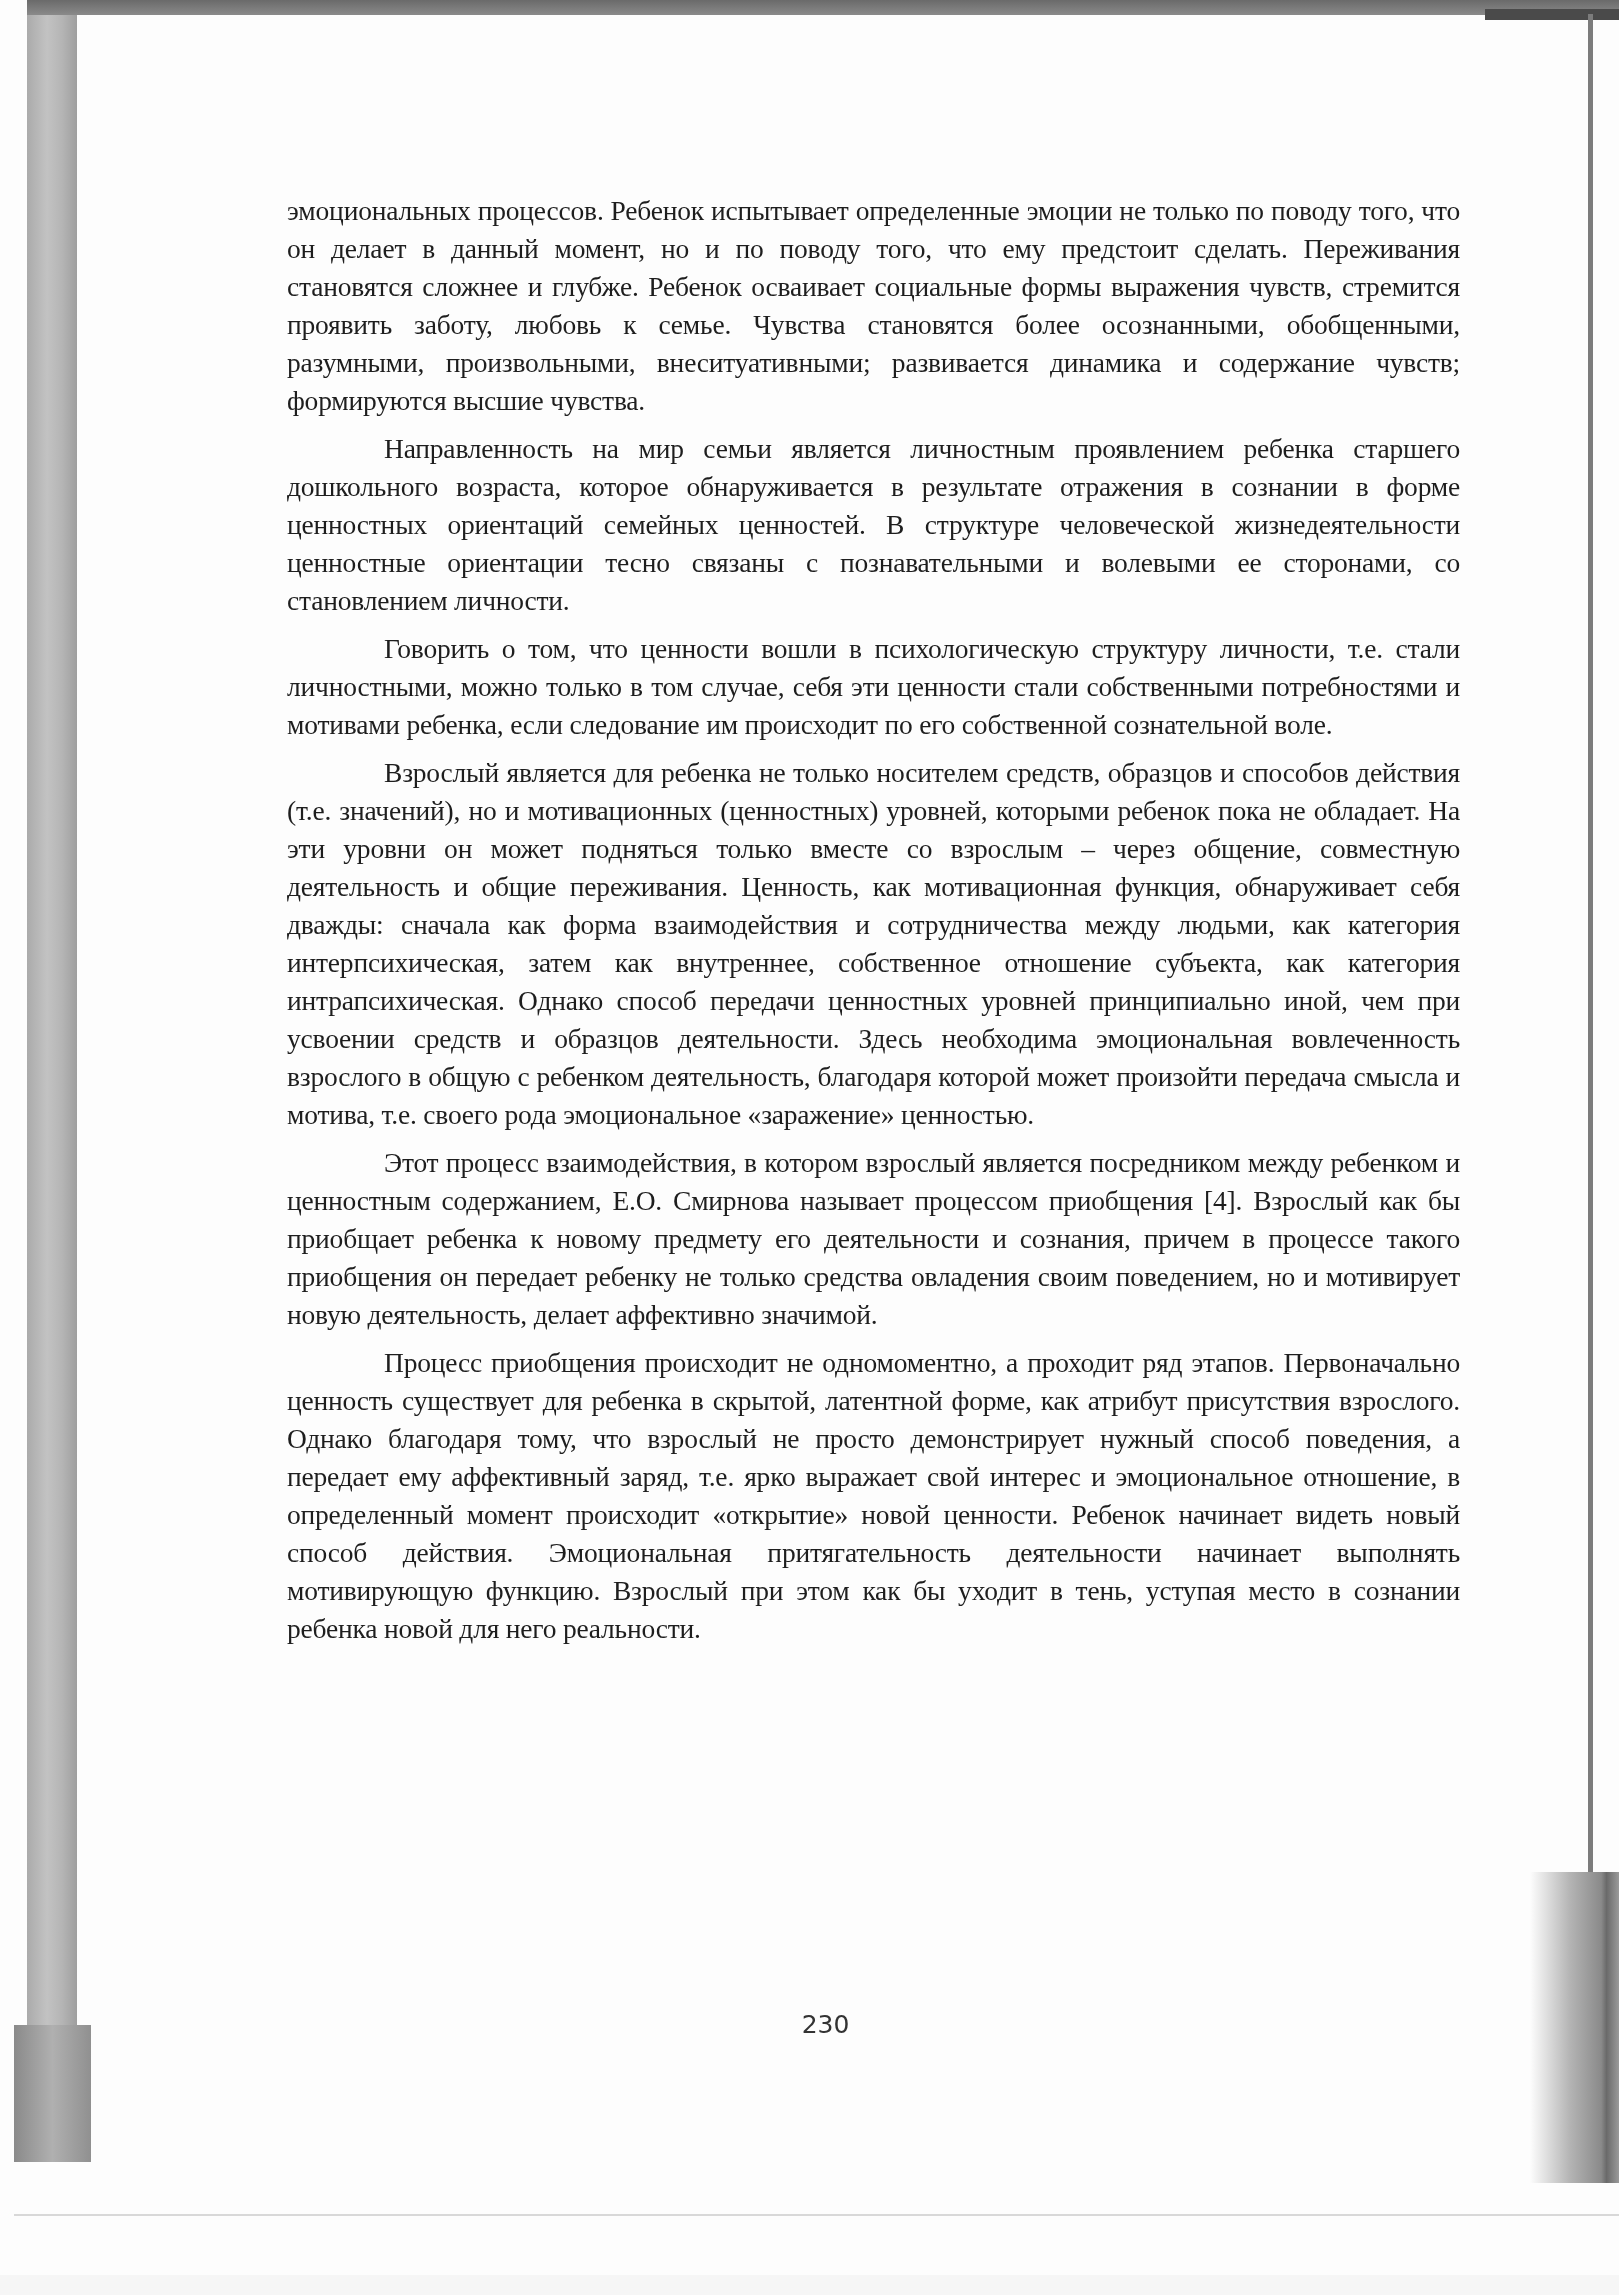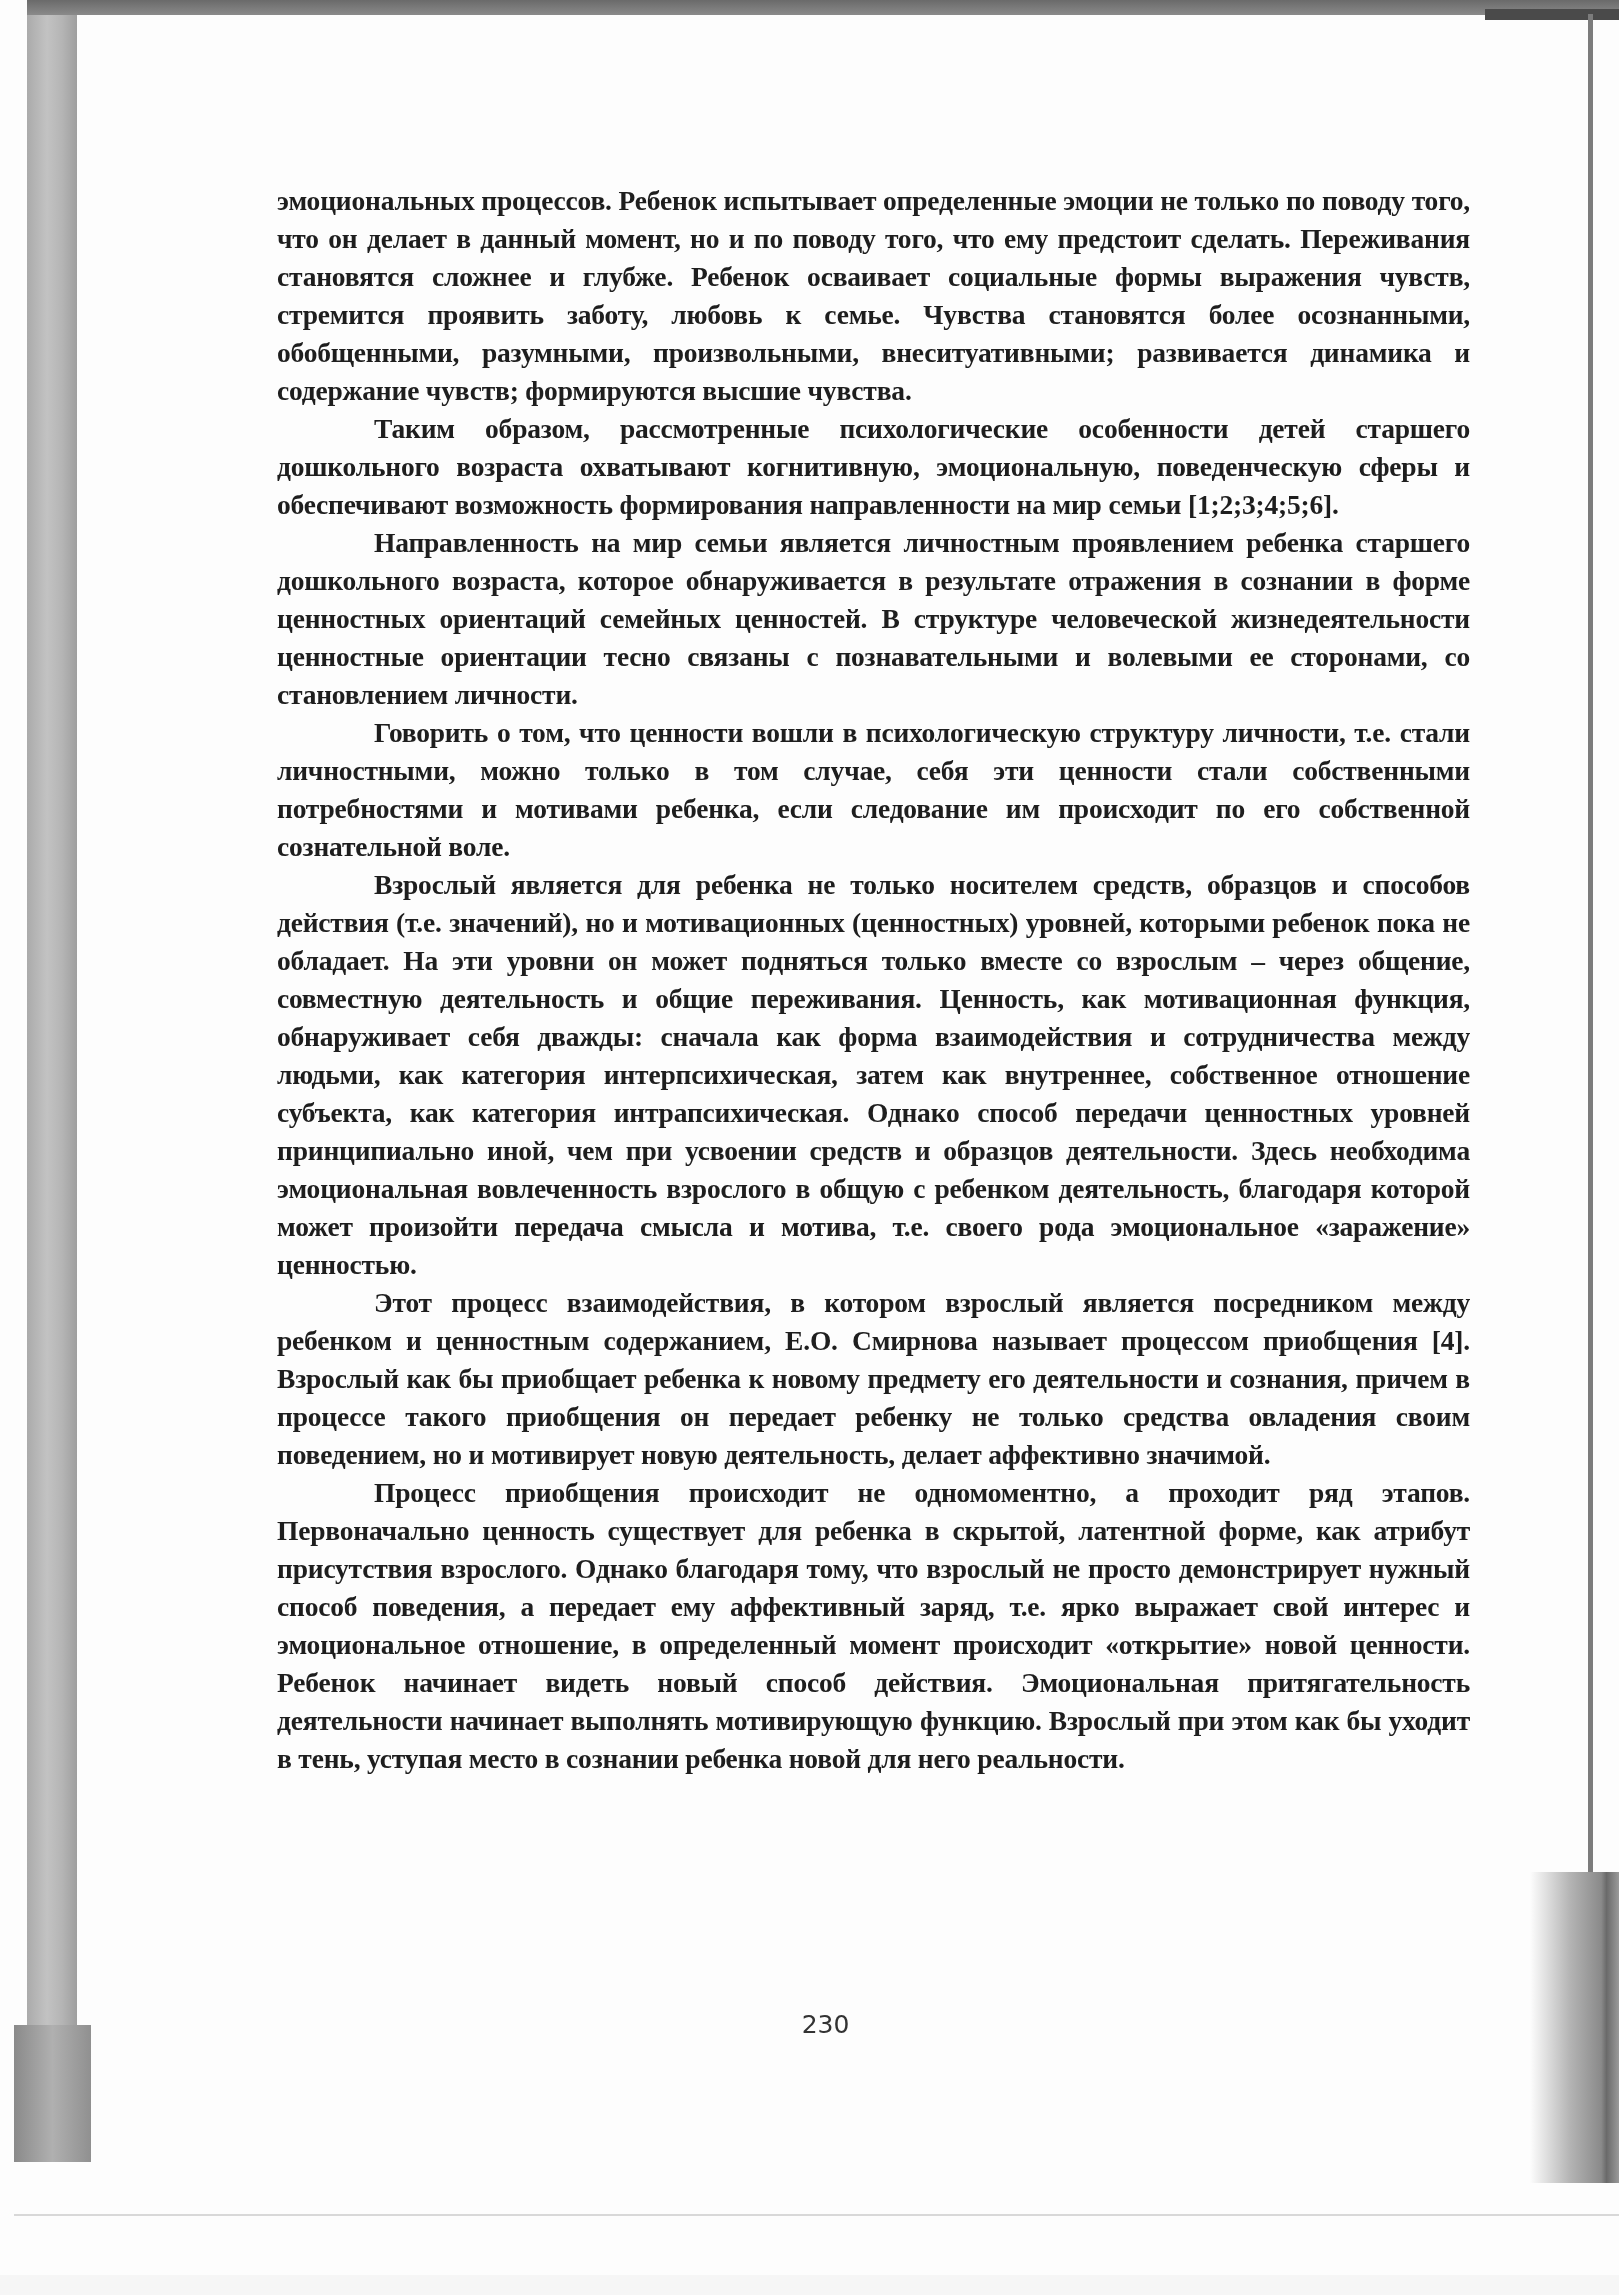--- a/index.html
+++ b/index.html
@@ -86,23 +86,22 @@
       position: absolute;
       left: 277px;
       top: 182px;
       width: 1193px;
       font-size: 27.5px;
       line-height: 38px;
       text-align: justify;
       letter-spacing: -0.2px;
     }
     .page-text p {
-      margin: 0;
+      margin: 10px;
       text-align: justify;
-      font-weight: bold;
     }
     .page-text p.indent {
       text-indent: 97px;
     }
     .page-number {
       position: absolute;
       left: 16px;
       width: 1619px;
       top: 2010px;
       text-align: center;
@@ -118,21 +117,20 @@
 <div class="scan-left-strip-lower"></div>
 <div class="scan-top-bar"></div>
 <div class="scan-top-bar-right"></div>
 <div class="scan-right-line"></div>
 <div class="scan-right-shadow"></div>
 <div class="scan-bottom-line"></div>
 <div class="scan-bottom-edge"></div>
 
 <div class="page-text">
   <p>эмоциональных процессов. Ребенок испытывает определенные эмоции не только по поводу того, что он делает в данный момент, но и по поводу того, что ему предстоит сделать. Переживания становятся сложнее и глубже. Ребенок осваивает социальные формы выражения чувств, стремится проявить заботу, любовь к семье. Чувства становятся более осознанными, обобщенными, разумными, произвольными, внеситуативными; развивается динамика и содержание чувств; формируются высшие чувства.</p>
-  <p class="indent">Таким образом, рассмотренные психологические особенности детей старшего дошкольного возраста охватывают когнитивную, эмоциональную, поведенческую сферы и обеспечивают возможность формирования направленности на мир семьи [1;2;3;4;5;6].</p>
   <p class="indent">Направленность на мир семьи является личностным проявлением ребенка старшего дошкольного возраста, которое обнаруживается в результате отражения в сознании в форме ценностных ориентаций семейных ценностей. В структуре человеческой жизнедеятельности ценностные ориентации тесно связаны с познавательными и волевыми ее сторонами, со становлением личности.</p>
   <p class="indent">Говорить о том, что ценности вошли в психологическую структуру личности, т.е. стали личностными, можно только в том случае, себя эти ценности стали собственными потребностями и мотивами ребенка, если следование им происходит по его собственной сознательной воле.</p>
   <p class="indent">Взрослый является для ребенка не только носителем средств, образцов и способов действия (т.е. значений), но и мотивационных (ценностных) уровней, которыми ребенок пока не обладает. На эти уровни он может подняться только вместе со взрослым – через общение, совместную деятельность и общие переживания. Ценность, как мотивационная функция, обнаруживает себя дважды: сначала как форма взаимодействия и сотрудничества между людьми, как категория интерпсихическая, затем как внутреннее, собственное отношение субъекта, как категория интрапсихическая. Однако способ передачи ценностных уровней принципиально иной, чем при усвоении средств и образцов деятельности. Здесь необходима эмоциональная вовлеченность взрослого в общую с ребенком деятельность, благодаря которой может произойти передача смысла и мотива, т.е. своего рода эмоциональное «заражение» ценностью.</p>
   <p class="indent">Этот процесс взаимодействия, в котором взрослый является посредником между ребенком и ценностным содержанием, Е.О. Смирнова называет процессом приобщения [4]. Взрослый как бы приобщает ребенка к новому предмету его деятельности и сознания, причем в процессе такого приобщения он передает ребенку не только средства овладения своим поведением, но и мотивирует новую деятельность, делает аффективно значимой.</p>
   <p class="indent">Процесс приобщения происходит не одномоментно, а проходит ряд этапов. Первоначально ценность существует для ребенка в скрытой, латентной форме, как атрибут присутствия взрослого. Однако благодаря тому, что взрослый не просто демонстрирует нужный способ поведения, а передает ему аффективный заряд, т.е. ярко выражает свой интерес и эмоциональное отношение, в определенный момент происходит «открытие» новой ценности. Ребенок начинает видеть новый способ действия. Эмоциональная притягательность деятельности начинает выполнять мотивирующую функцию. Взрослый при этом как бы уходит в тень, уступая место в сознании ребенка новой для него реальности.</p>
 </div>
 
 <div class="page-number">230</div>
 
 

